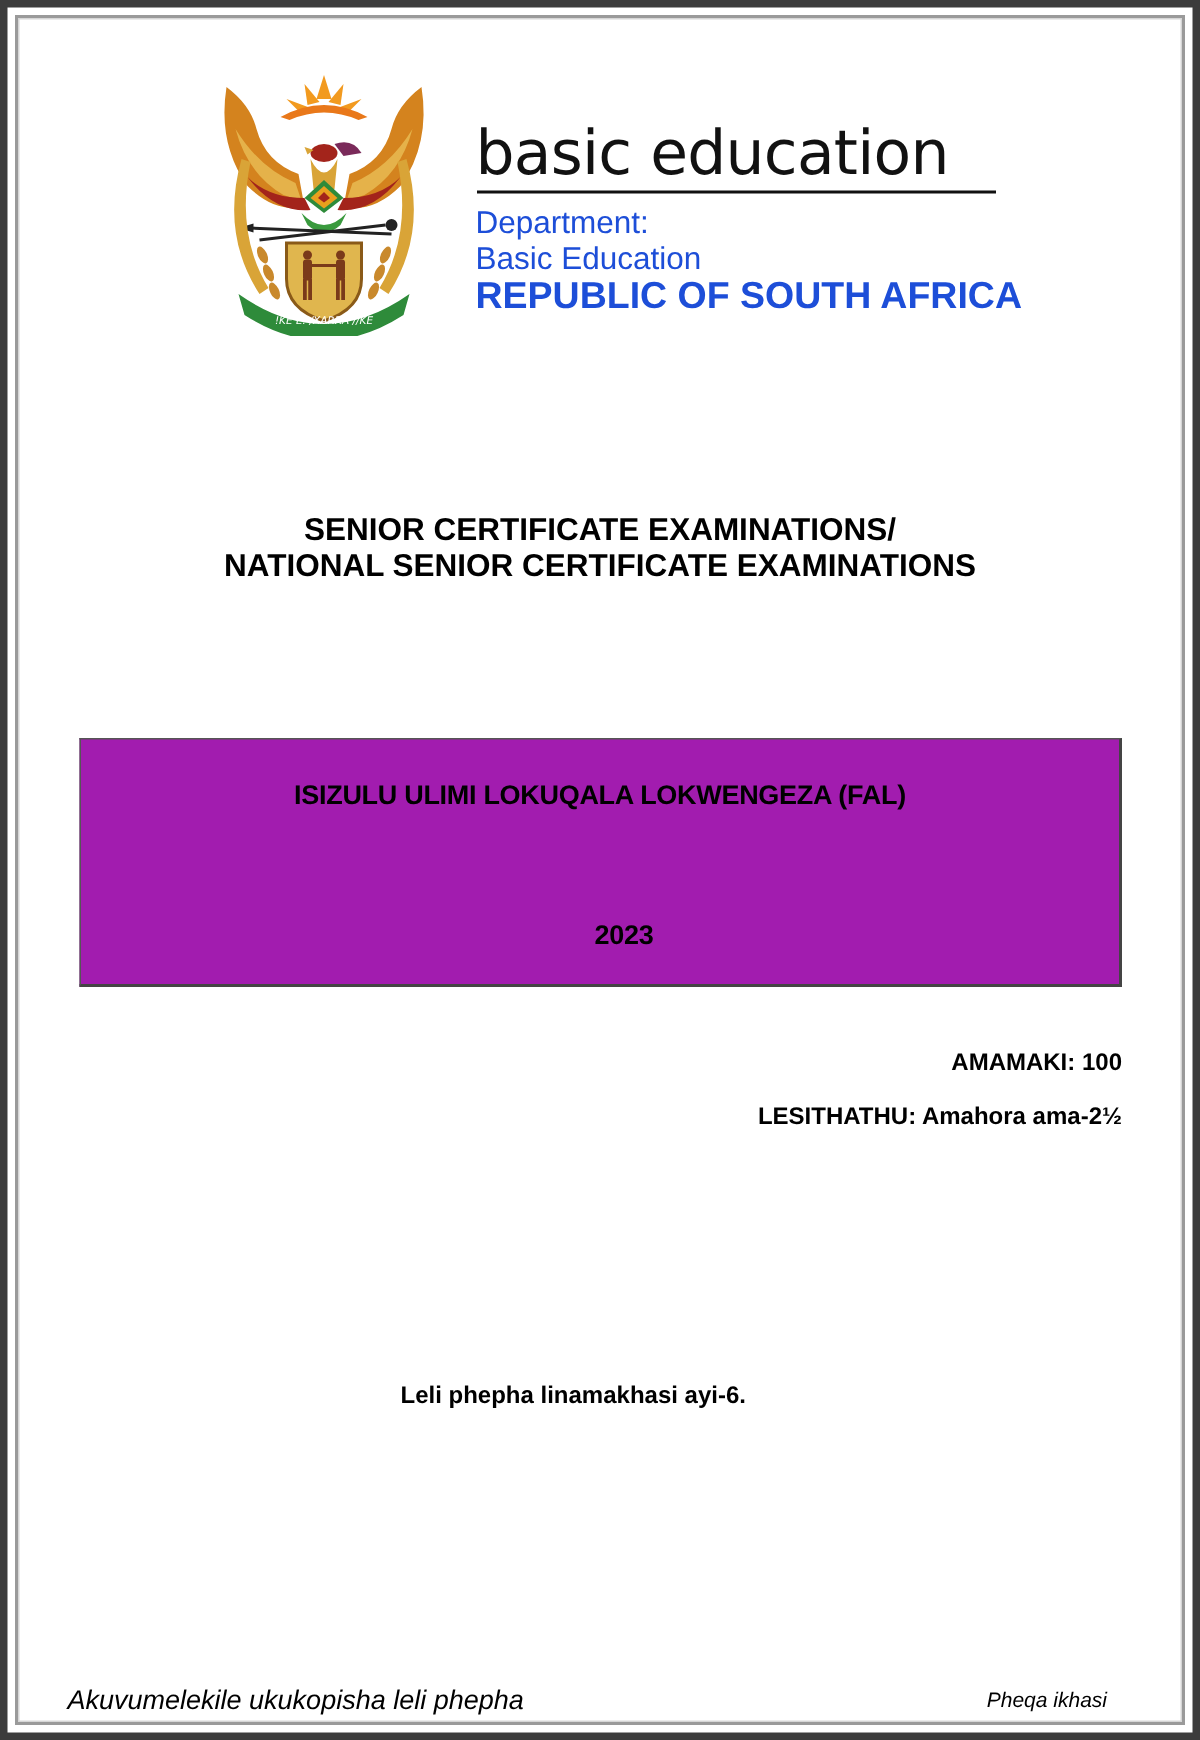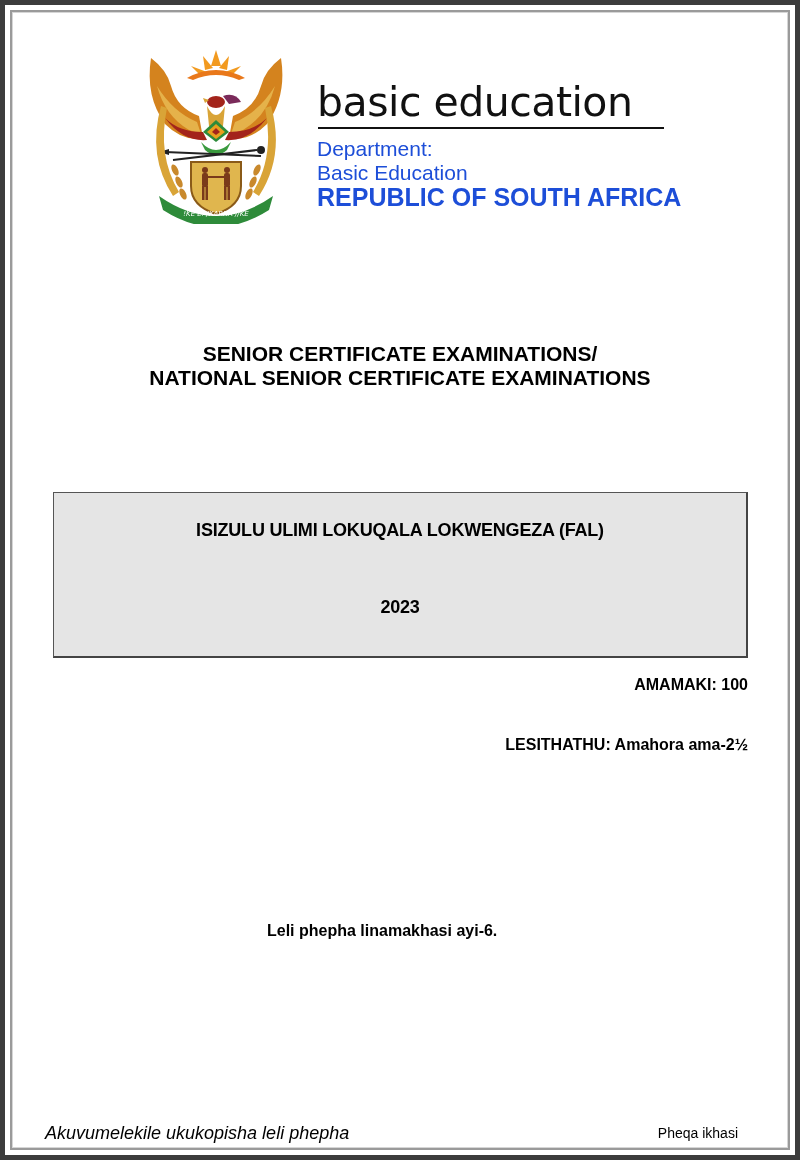--- a/index.html
+++ b/index.html
@@ -88,48 +88,48 @@
     .exam-title.t2 { top: 365px; }
 
     
     .subject-box {
       position: absolute;
       left: 53px;
       top: 492px;
       width: 695px;
       height: 166px;
       box-sizing: border-box;
-      background: #e5e5e5;
+      background: #a21caf;
       border: 1px solid #555;
       border-bottom: 2px solid #444;
       border-right: 2px solid #444;
     }
     .subject-line {
       position: absolute;
       left: 0;
       width: 100%;
       text-align: center;
       font-weight: bold;
       font-size: 18px;
       line-height: 22px;
       letter-spacing: -0.2px;
     }
     .subject-line.s1 { top: 26px; }
     .subject-line.s2 { top: 73px; }
-    .subject-line.s3 { top: 103px; }
+    .subject-line.s3 { top: 119px; margin-left: 16px; }
 
     .meta-line {
       position: absolute;
       right: 52px;
       font-weight: bold;
       font-size: 16px;
       line-height: 20px;
       text-align: right;
     }
-    .meta-line.m1 { top: 675px; }
+    .meta-line.m1 { top: 699px; }
     .meta-line.m2 { top: 735px; }
 
     .pages-note {
       position: absolute;
       left: 267px;
       top: 921px;
       font-weight: bold;
       font-size: 16px;
       line-height: 20px;
     }
@@ -139,20 +139,21 @@
       left: 45px;
       top: 1124px;
       font-style: italic;
       font-size: 18px;
       line-height: 18px;
     }
     .footer-right {
       position: absolute;
       right: 62px;
       top: 1124px;
+      font-style: italic;
       font-size: 14px;
       line-height: 18px;
     }
   </style>
 </head>
 <body>
 
 <div class="frame-outer">
   <div class="frame-inner"></div>
   <div class="frame-inner2"></div>

